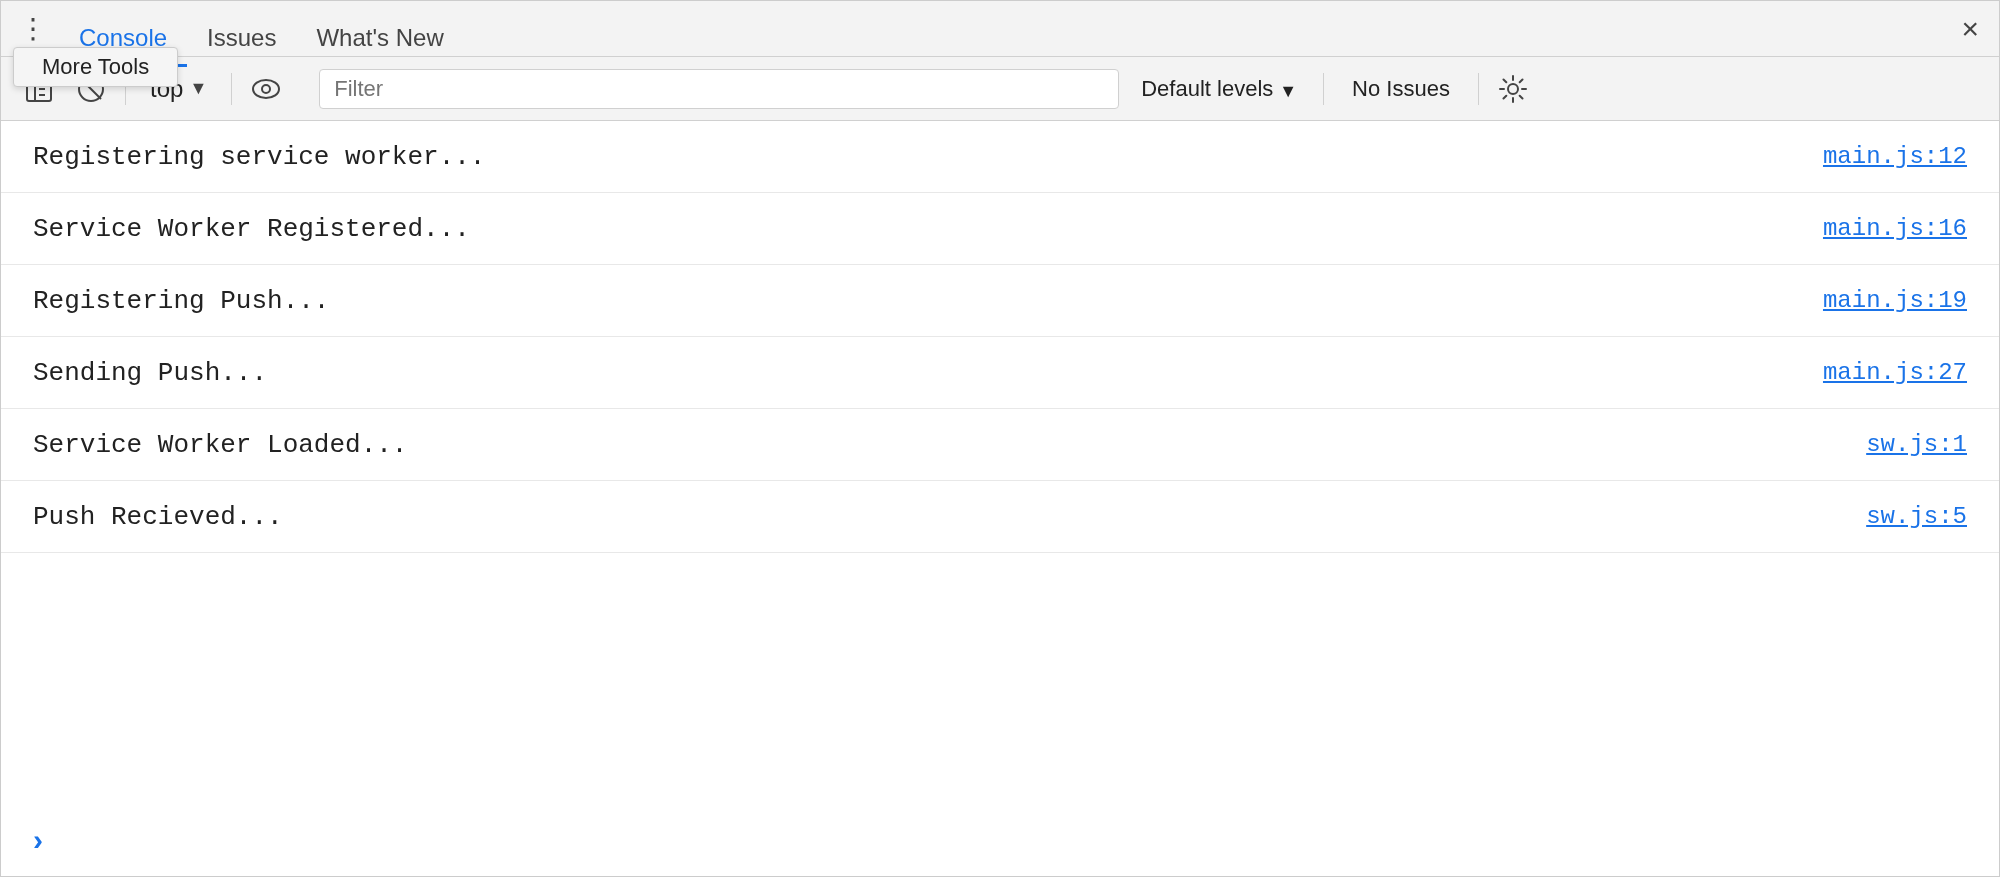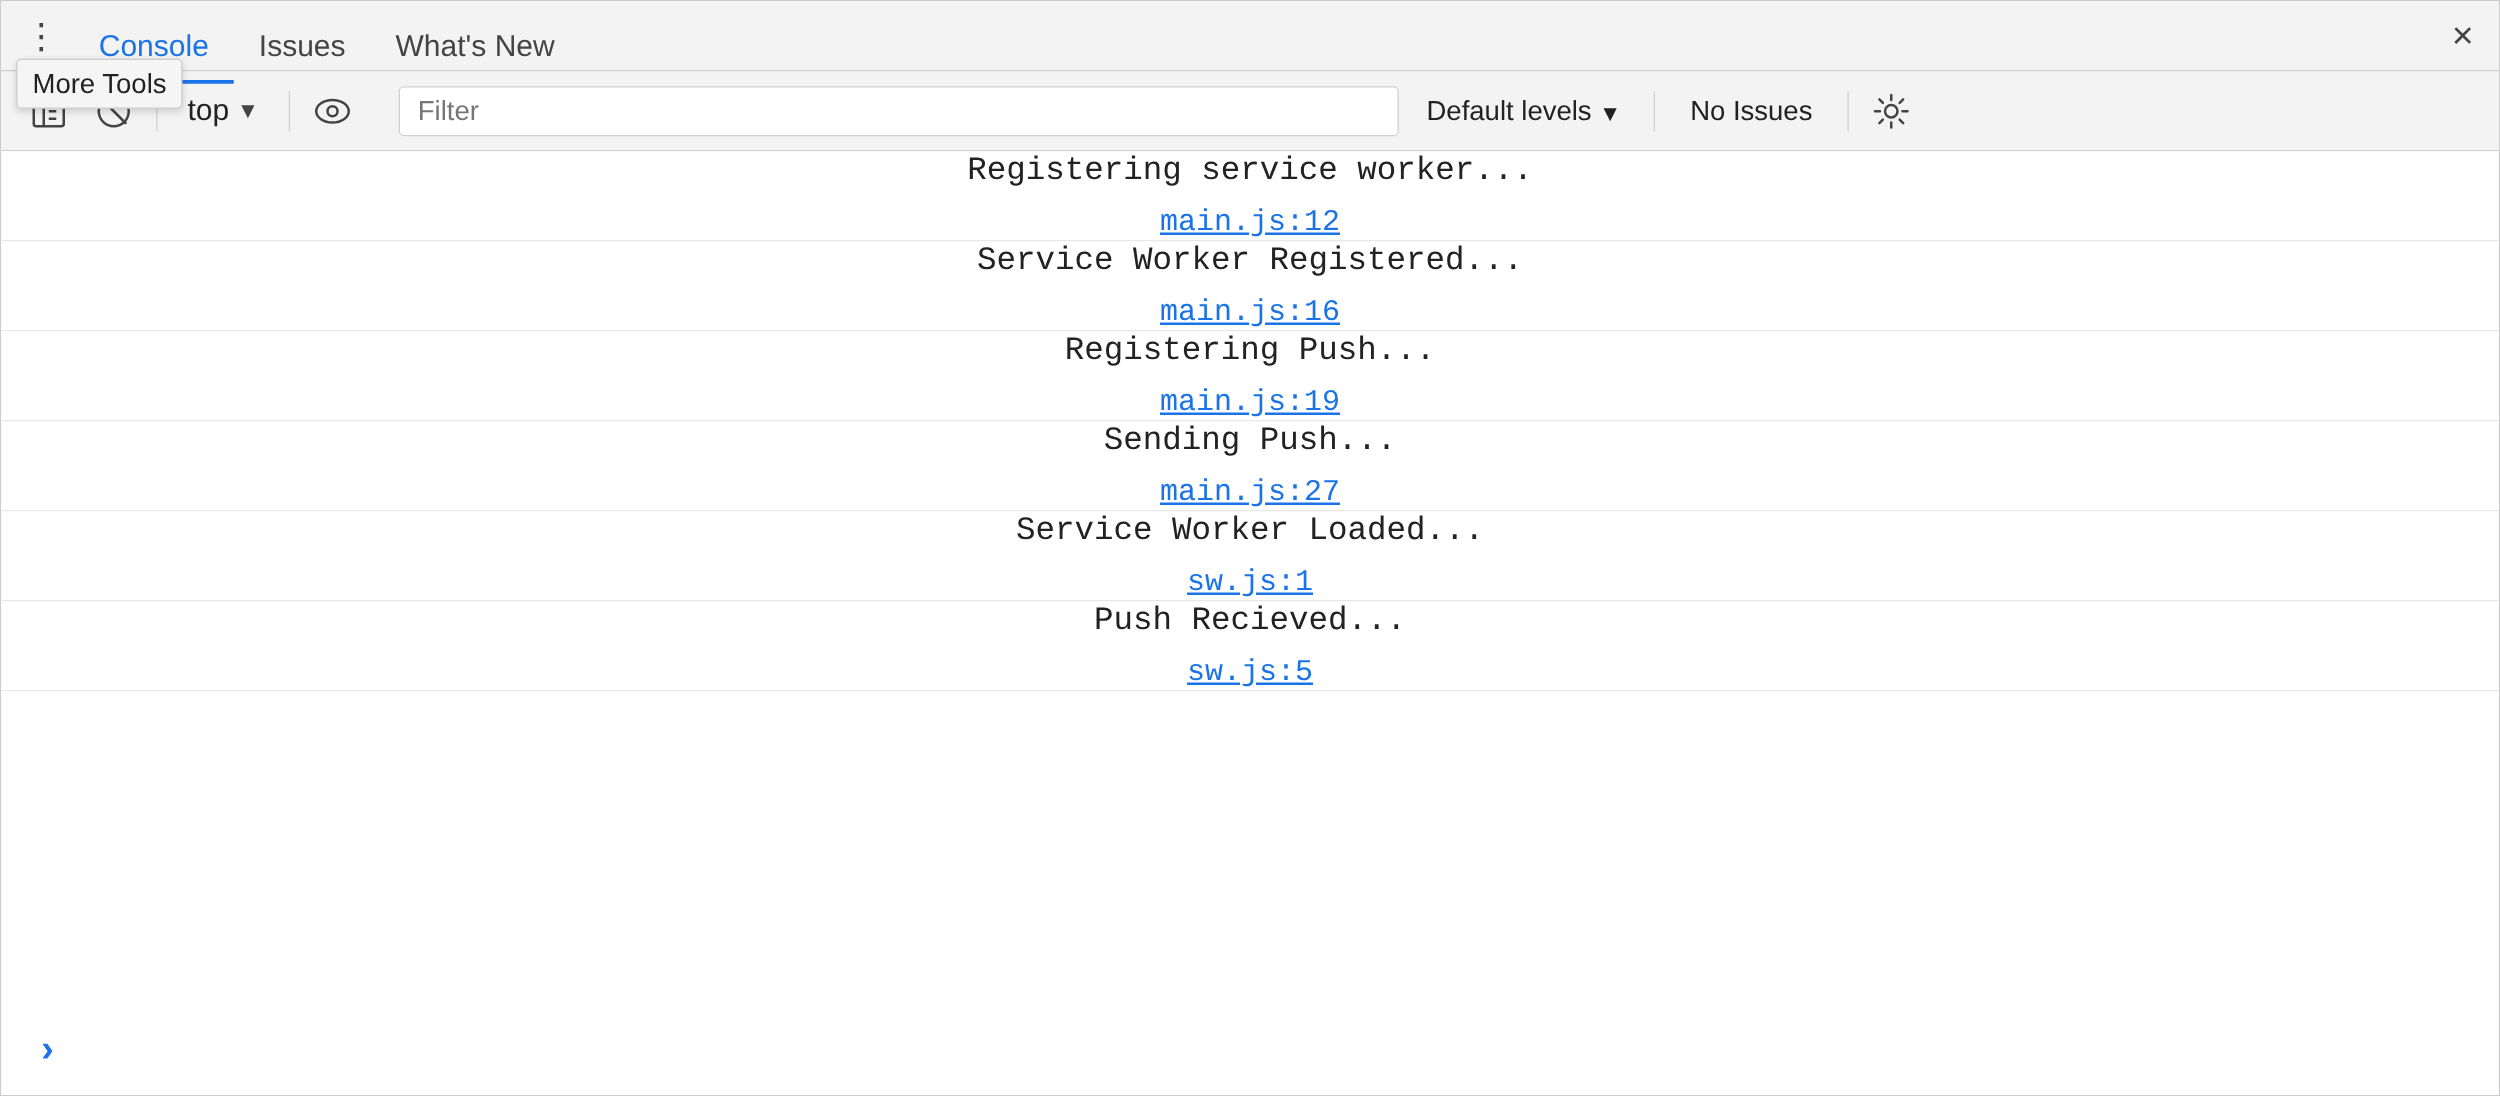--- a/index.html
+++ b/index.html
@@ -52,21 +52,21 @@
       padding: 4px 6px;
     }
 
     .more-tools-tooltip {
       position: absolute;
       top: 36px;
       left: 0;
       background: #f5f5f5;
       border: 1px solid #ccc;
       border-radius: 4px;
-      padding: 6px 12px;
+      padding: 6px 28px;
       font-size: 22px;
       color: #222;
       white-space: nowrap;
       z-index: 10;
       box-shadow: 0 2px 6px rgba(0,0,0,0.15);
     }
 
     .tab {
       display: flex;
       align-items: center;
@@ -196,21 +196,20 @@
     .log-entry {
       display: flex;
       align-items: center;
       justify-content: space-between;
       padding: 0 32px;
       min-height: 72px;
       border-bottom: 1px solid #e8e8e8;
       font-family: 'Courier New', Courier, monospace;
       font-size: 26px;
       color: #222;
-      flex-direction: column;
     }
 
     .log-text {
       flex: 1;
     }
 
     .log-source {
       color: #1a73e8;
       text-decoration: underline;
       cursor: pointer;

